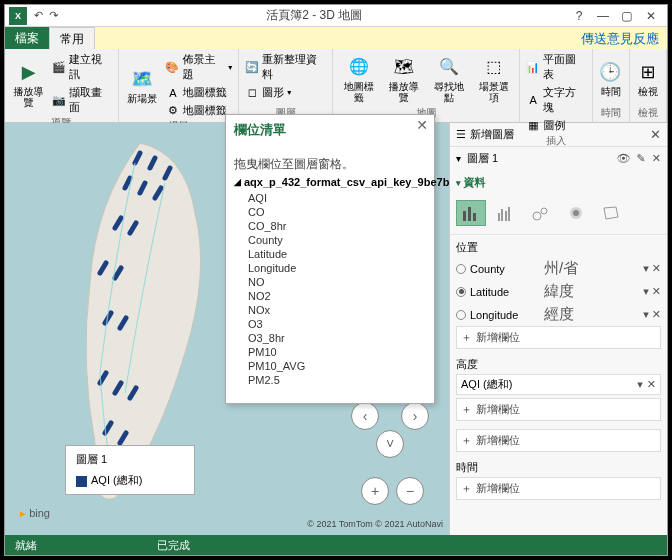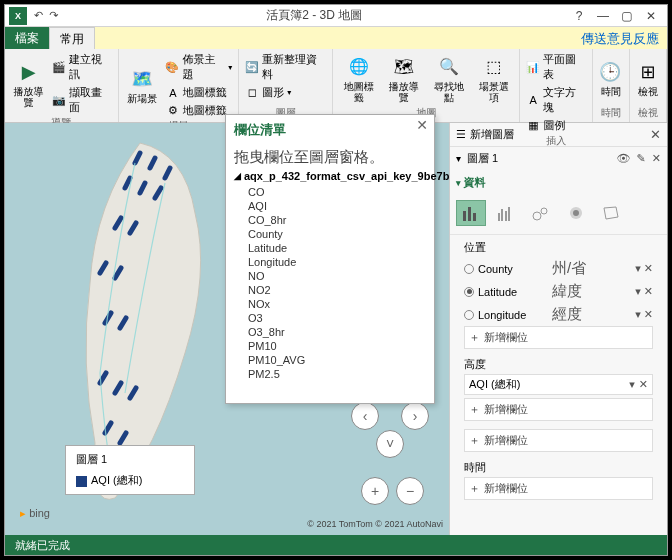--- a/index.html
+++ b/index.html
@@ -29,48 +29,48 @@
 .main{flex:1;display:flex;overflow:hidden}
 .mapview{flex:1;position:relative;background:#aecfd4;overflow:hidden}
 .taiwan{position:absolute;left:40px;top:10px;width:200px;height:380px}
 .legend{position:absolute;left:60px;bottom:40px;background:#fff;border:1px solid #aaa;padding:6px 10px;font-size:12px;min-width:130px}
 .legend .sw{display:inline-block;width:11px;height:11px;background:#1c3f80;margin-right:4px;vertical-align:middle}
 .bing{position:absolute;left:15px;bottom:15px;font-size:13px;color:#555}
 .copyright{position:absolute;right:6px;bottom:6px;font-size:9px;color:#444}
 .navctrl{position:absolute;right:20px;bottom:25px}
 .cbtn{width:28px;height:28px;border:1.3px solid #888;border-radius:50%;background:#fff;display:flex;align-items:center;justify-content:center;font-size:14px;color:#666;position:absolute}
 .fieldlist{position:absolute;left:225px;top:114px;width:210px;height:290px;background:#fff;border:1px solid #aaa;box-shadow:2px 2px 6px rgba(0,0,0,.2);padding:6px 8px;z-index:5}
-.fieldlist h3{font-size:13px;color:#217346;margin-bottom:9px}
-.fieldlist .hint{font-size:15px;color:#444;}
+.fieldlist h3{font-size:13px;color:#217346;margin-bottom:17px}
+.fieldlist .hint{font-size:12px;color:#444;}
 .fieldlist .close{position:absolute;right:6px;top:2px;font-size:14px;color:#666;cursor:pointer}
 .fieldlist .src{font-size:11px;font-weight:bold;margin:3px 0;display:flex;align-items:center}
 .fieldlist ul{list-style:none;margin-left:14px;max-height:210px;overflow:hidden}
 .fieldlist li{font-size:11px;padding:1px 0;color:#333}
 .rpanel{width:218px;background:#f7f7f7;border-left:1px solid #ccc;display:flex;flex-direction:column;overflow:hidden}
 .rpanel .phdr{display:flex;align-items:center;padding:4px 6px;gap:4px;border-bottom:1px solid #e0e0e0;font-size:12px}
 .rpanel .phdr .pclose{margin-left:auto;font-size:13px;color:#555}
 .layerhdr{display:flex;align-items:center;padding:4px 6px;gap:6px;font-size:12px}
 .layerhdr .acts{margin-left:auto;display:flex;gap:6px;color:#555;font-size:12px}
 .section{padding:3px 6px}
 .section .shdr{font-size:11px;color:#217346;font-weight:bold;margin:2px 0 4px}
 .charttypes{display:flex;gap:5px;padding:3px 6px 8px;border-bottom:1px solid #e4e4e4}
 .charttypes .ct{width:30px;height:26px;border:1px solid transparent;display:flex;align-items:center;justify-content:center;font-size:15px;color:#555}
 .charttypes .ct.sel{background:#8bc5a6;border:1px solid #68a683}
-.fldgrp{margin:2px 8px 8px}
+.fldgrp{margin:2px 0 8px}
 .fldgrp .ghdr{font-size:11px;margin-bottom:2px}
 .row{display:flex;align-items:center;padding:2px 0;font-size:11px;gap:4px}
 .row .r{width:10px;height:10px;border:1px solid #888;border-radius:50%;display:inline-block;position:relative}
 .row .r.on::after{content:"";width:5px;height:5px;background:#555;border-radius:50%;position:absolute;top:1.5px;left:1.5px}
 .row .nm{width:70px}
 .row .sel{flex:1;font-size:15px;color:#555}
 .row .ra{margin-left:auto;color:#555;display:flex;gap:3px}
 .addfld{display:flex;align-items:center;gap:4px;padding:3px 4px;border:1px solid #ddd;background:#fff;font-size:11px;color:#444}
 .valrow{display:flex;align-items:center;padding:2px 4px;border:1px solid #ddd;background:#fff;font-size:11px;margin-bottom:3px}
 .valrow .ra{margin-left:auto;display:flex;gap:4px;color:#555}
-.status{height:20px;background:#217346;color:#fff;display:flex;align-items:center;padding:0 10px;font-size:11px;}
+.status{height:20px;background:#217346;color:#fff;display:flex;align-items:center;padding:0 10px;font-size:11px;gap:120px}
 svg{overflow:visible}
 </style>
 </head>
 <body>
 
 <div class="frame">
  <div class="titlebar">
   <div class="xl">X</div>
   <span class="qat">↶</span>
   <span class="qat">↷</span>
@@ -376,22 +376,22 @@
 
 <div class="fieldlist">
  <span class="close">✕</span>
  <h3>欄位清單</h3>
  <div class="hint">拖曳欄位至圖層窗格。</div>
  <div class="src">
       <span style="font-size:9px;margin-right:3px">◢</span>
       <span>aqx_p_432_format_csv_api_key_9be7b</span>
     </div>
  <ul id="fldul">
+      <li>AQI</li>
       <li>CO</li>
-      <li>AQI</li>
       <li>CO_8hr</li>
       <li>County</li>
       <li>Latitude</li>
       <li>Longitude</li>
       <li>NO</li>
       <li>NO2</li>
       <li>NOx</li>
       <li>O3</li>
       <li>O3_8hr</li>
       <li>PM10</li>

